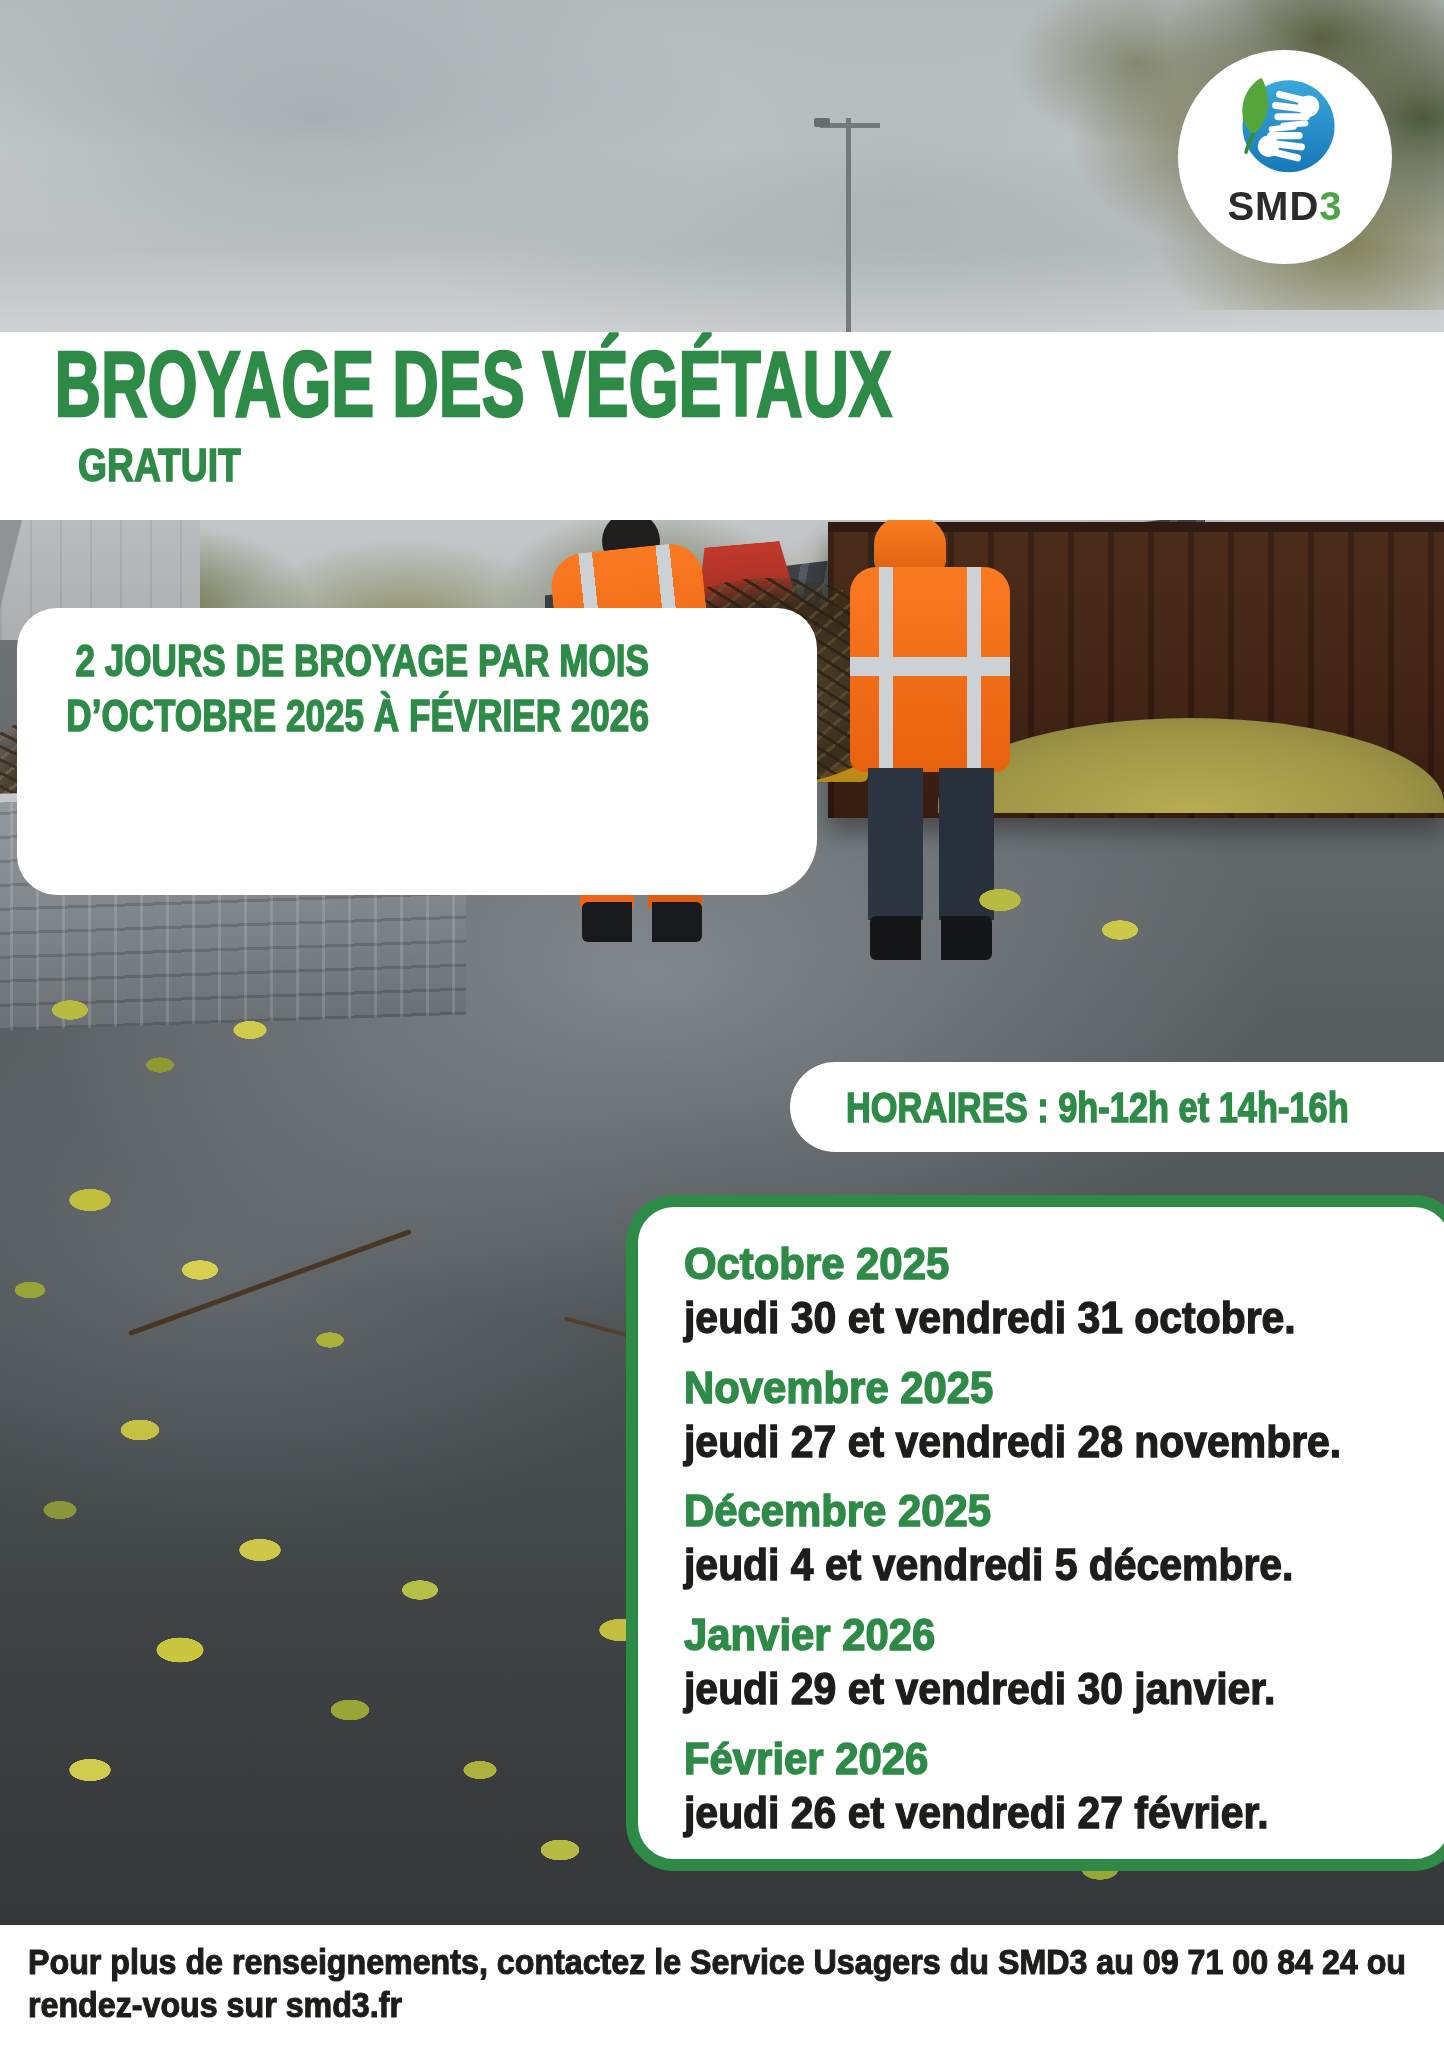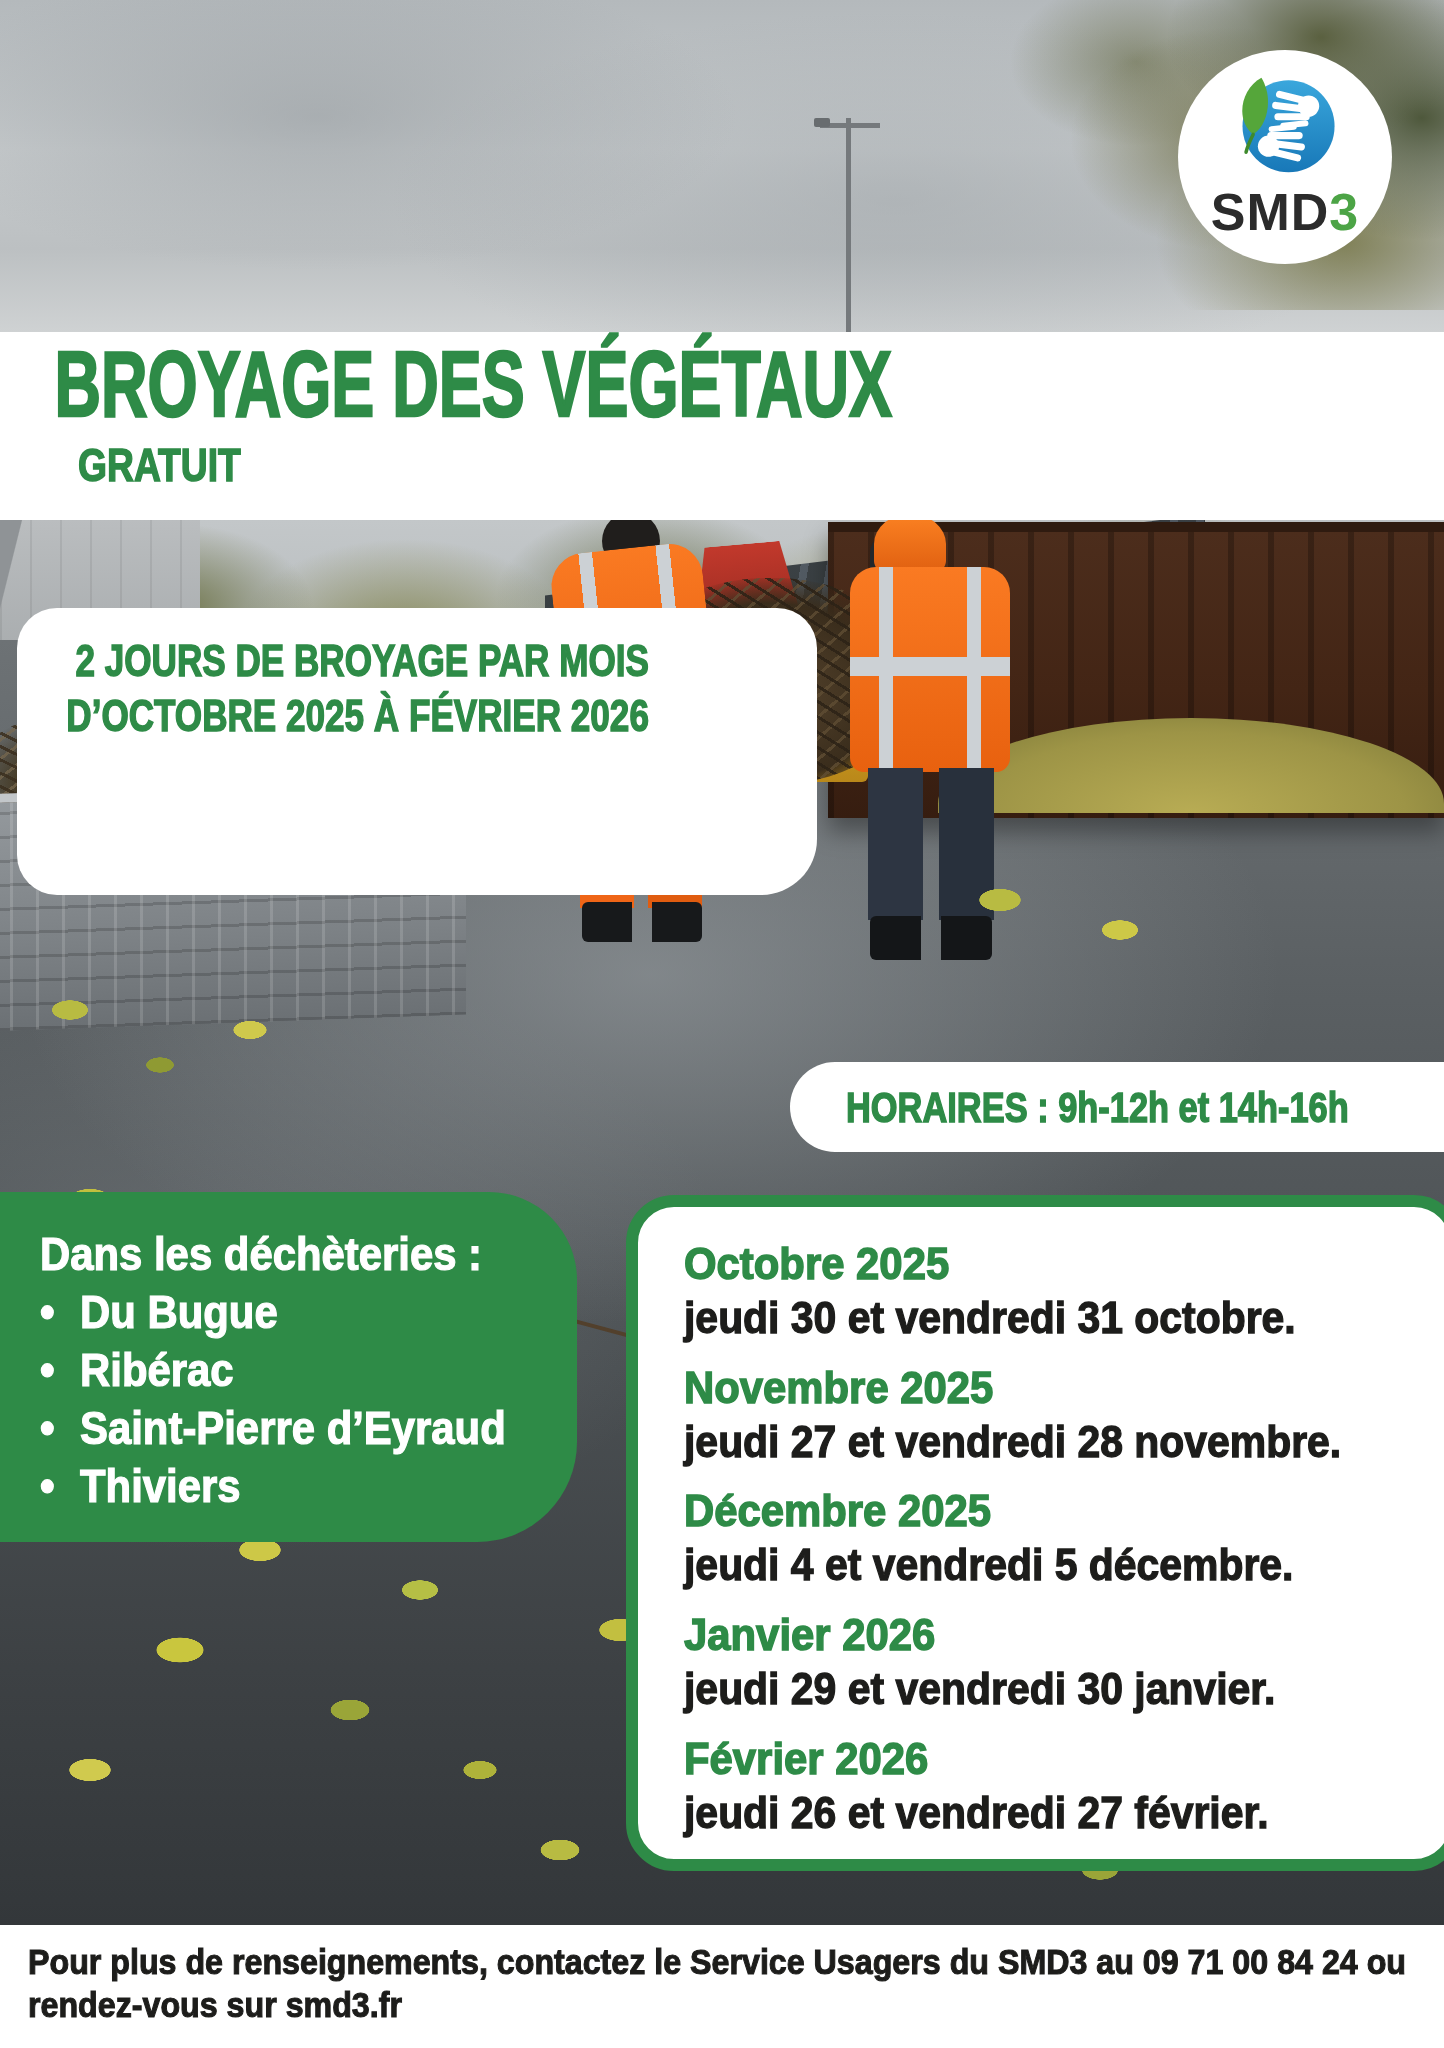--- a/index.html
+++ b/index.html
@@ -32,21 +32,21 @@
       radial-gradient(180px 120px at 45% 20%, rgba(100,104,66,.6), transparent 70%);
   }
   .streetlight { left:846px; top:118px; width:5px; height:214px; background:#75797c; }
   .streetlight::before { content:""; position:absolute; left:-26px; top:5px; width:60px; height:5px; background:#75797c; }
   .streetlight::after  { content:""; position:absolute; left:-32px; top:0; width:16px; height:9px; background:#686c6f; border-radius:2px; }
 
   
   .logo { left:1178px; top:50px; width:214px; height:214px; border-radius:50%;
     background:#fff; display:flex; flex-direction:column; align-items:center; }
   .logo svg { margin-top:16px; }
-  .logo-text { font-size:52px; font-weight:bold; letter-spacing:1px; color:#2b2b2b; line-height:1; margin-top:2px; }
+  .logo-text { font-size:40px; font-weight:bold; letter-spacing:1px; color:#2b2b2b; line-height:1; margin-top:2px; }
   .logo-text .digit { color:#4ca446; }
 
   
   .title-band { left:0; top:332px; width:1444px; height:214px; background:#fff; padding:0; }
   .main-title { margin:0; padding:6px 0 0 78px; font-size:92px; line-height:1.02; font-weight:bold;
     color:#2e8b47; -webkit-text-stroke:2.5px #2e8b47; letter-spacing:0; }
   .subtitle { margin:10px 0 0 78px; font-size:46px; font-weight:bold; color:#2e8b47;
     -webkit-text-stroke:1.5px #2e8b47; line-height:1; }
 
   
@@ -280,27 +280,20 @@
 
     <div class="abs info-box">
       <div class="info-heading cond sx78">2 JOURS DE BROYAGE PAR MOIS</div>
       <div class="info-heading cond sx78">D’OCTOBRE 2025 À FÉVRIER 2026</div>
     </div>
 
     <div class="abs horaires-box">
       <div class="horaires-text cond sx80">HORAIRES : 9h-12h et 14h-16h</div>
     </div>
 
-    <div class="abs green-box">
-      <div class="green-heading cond sx91">Dans les déchèteries :</div>
-      <div class="dech-item cond sx91"><span class="blt">•</span><span>Du Bugue</span></div>
-      <div class="dech-item cond sx91"><span class="blt">•</span><span>Ribérac</span></div>
-      <div class="dech-item cond sx91"><span class="blt">•</span><span>Saint-Pierre d’Eyraud</span></div>
-      <div class="dech-item cond sx91"><span class="blt">•</span><span>Thiviers</span></div>
-    </div>
 
     <div class="abs schedule-box">
       <div class="sched-entry">
         <div class="sched-month cond sx93">Octobre 2025</div>
         <div class="sched-dates cond sx93">jeudi 30 et vendredi 31 octobre.</div>
       </div>
       <div class="sched-entry">
         <div class="sched-month cond sx93">Novembre 2025</div>
         <div class="sched-dates cond sx93">jeudi 27 et vendredi 28 novembre.</div>
       </div>

